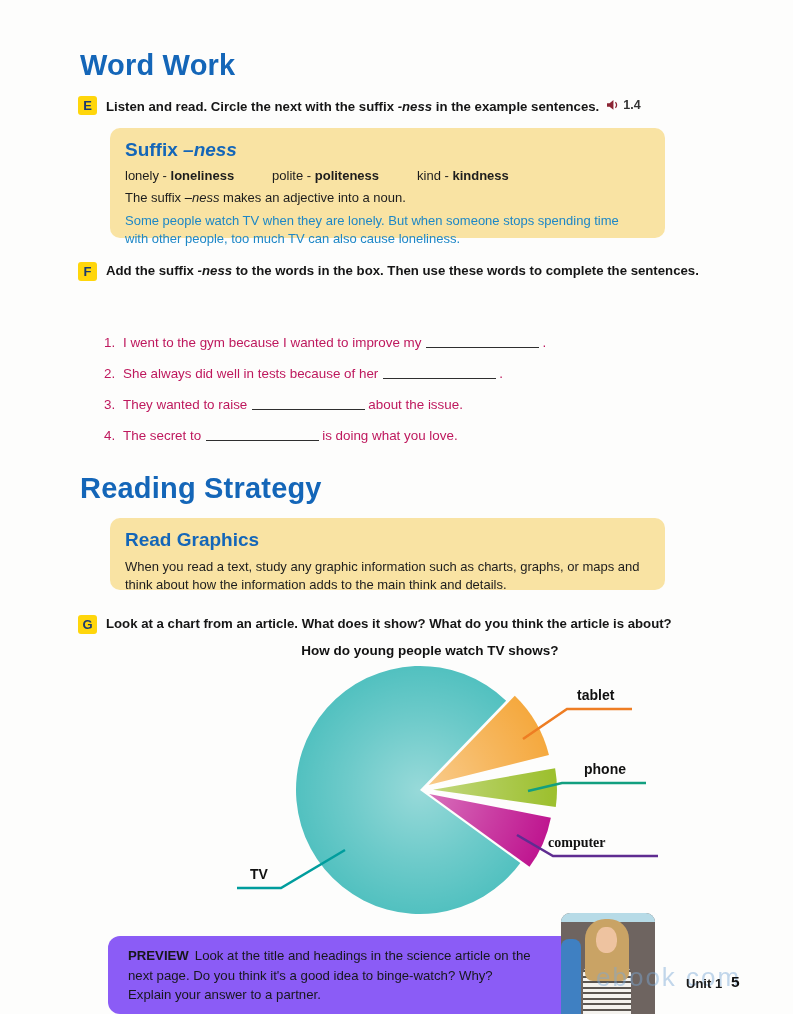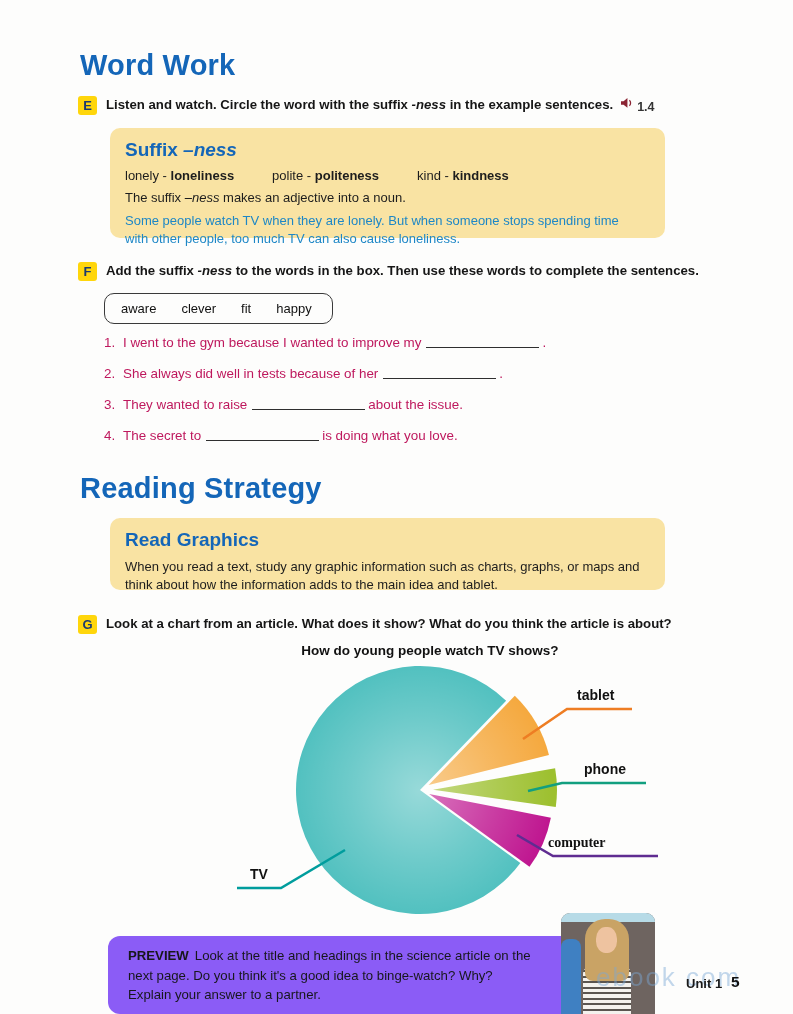--- a/index.html
+++ b/index.html
@@ -4,21 +4,21 @@
 <style>
   html,body{margin:0;padding:0;background:#e8e8e8;}
   .page{position:relative;width:793px;height:1014px;background:#fdfdfc;overflow:hidden;
         font-family:"Liberation Sans",sans-serif;color:#1a1a1a;}
   .h1{position:absolute;left:80px;margin:0;font-size:29px;font-weight:700;color:#1466b8;letter-spacing:.2px;}
   .ex-row{position:absolute;left:78px;display:flex;align-items:flex-start;gap:9px;white-space:nowrap;}
   .badge{width:19px;height:19px;border-radius:3px;background:#ffd60b;color:#1a3a70;font-weight:700;
          font-size:13px;display:flex;align-items:center;justify-content:center;flex:0 0 auto;margin-top:1px;}
   .instr{font-size:13.2px;font-weight:700;color:#161616;line-height:20px;}
   .instr em{font-style:italic;}
-  .audio{display:inline-flex;align-items:flex-start;gap:3px;margin-left:7px;}
+  .audio{display:inline-flex;align-items:center;gap:3px;margin-left:7px;}
   .audio-num{font-weight:700;font-size:12.5px;color:#333;}
   .note-box{position:absolute;left:110px;width:555px;background:#f9e3a3;border-radius:10px;
             box-sizing:border-box;padding:11px 15px 0 15px;}
   .box-title{color:#1466b8;font-weight:700;font-size:19px;margin-bottom:7px;}
   .box-title em{font-style:italic;}
   .box-line{font-size:13px;color:#1d1d1d;margin-bottom:7px;}
   .box-line em{font-style:italic;}
   .pair b{font-weight:700;}
   .pair+.pair{margin-left:38px;}
   .box-example{font-size:13px;color:#1d87c6;line-height:18px;width:520px;}
@@ -54,21 +54,21 @@
 </style>
 </head>
 <body>
 
 <div class="page">
 
   <h1 class="h1" style="top:49px;">Word Work</h1>
 
   <div class="ex-row" style="top:95px;">
     <span class="badge">E</span>
-    <span class="instr"><span>Listen and watch. Circle the word with the suffix </span><em>-ness</em><span> in the example sentences.</span><span class="audio">
+    <span class="instr"><span>Listen and read. Circle the next with the suffix </span><em>-ness</em><span> in the example sentences.</span><span class="audio">
           <svg viewBox="0 0 16 14" width="14" height="12">
             <path d="M1 5 h3 L8.5 1.2 v11.4 L4 9 H1 Z" fill="#8b2433"></path>
             <path d="M10.8 3.8 a4.4 4.4 0 0 1 0 6.4" stroke="#8b2433" stroke-width="1.5" fill="none"></path>
           </svg>
           <span class="audio-num">1.4</span>
         </span></span>
   </div>
 
   <div class="note-box" style="top:128px;height:110px;">
     <div class="box-title"><span>Suffix </span><em>–ness</em></div>
@@ -77,37 +77,31 @@
     </div>
     <div class="box-line"><span>The suffix </span><em>–ness</em><span> makes an adjective into a noun.</span></div>
     <div class="box-example">Some people watch TV when they are lonely. But when someone stops spending time with other people, too much TV can also cause loneliness.</div>
   </div>
 
   <div class="ex-row" style="top:261px;">
     <span class="badge">F</span>
     <span class="instr"><span>Add the suffix </span><em>-ness</em><span> to the words in the box. Then use these words to complete the sentences.</span></span>
   </div>
 
-  <div class="word-bank">
-    <span>aware</span>
-    <span>clever</span>
-    <span>fit</span>
-    <span>happy</span>
-  </div>
 
   <div class="sentence" style="top:334px;"><span class="s-num">1.</span><span>I went to the gym because I wanted to improve my</span><span class="blank"></span><span>.</span></div>
   <div class="sentence" style="top:365px;"><span class="s-num">2.</span><span>She always did well in tests because of her</span><span class="blank"></span><span>.</span></div>
   <div class="sentence" style="top:396px;"><span class="s-num">3.</span><span>They wanted to raise</span><span class="blank"></span><span>about the issue.</span></div>
   <div class="sentence" style="top:427px;"><span class="s-num">4.</span><span>The secret to</span><span class="blank"></span><span>is doing what you love.</span></div>
 
   <h1 class="h1" style="top:472px;">Reading Strategy</h1>
 
   <div class="note-box" style="top:518px;height:72px;">
     <div class="box-title">Read Graphics</div>
-    <div class="box-line" style="line-height:17.5px;width:540px;">When you read a text, study any graphic information such as charts, graphs, or maps and think about how the information adds to the main idea and tablet.</div>
+    <div class="box-line" style="line-height:17.5px;width:540px;">When you read a text, study any graphic information such as charts, graphs, or maps and think about how the information adds to the main think and details.</div>
   </div>
 
   <div class="ex-row" style="top:614px;">
     <span class="badge">G</span>
     <span class="instr">Look at a chart from an article. What does it show? What do you think the article is about?</span>
   </div>
 
   <div class="chart-title">How do young people watch TV shows?</div>
   <svg class="pie-svg" width="500" height="290" viewBox="0 0 500 290">
     <defs>

